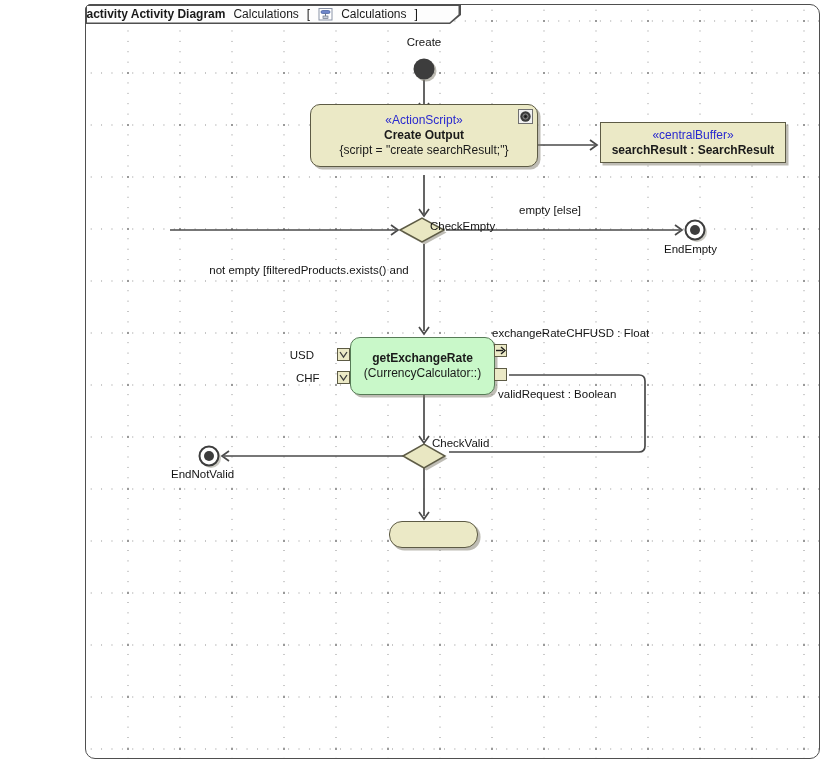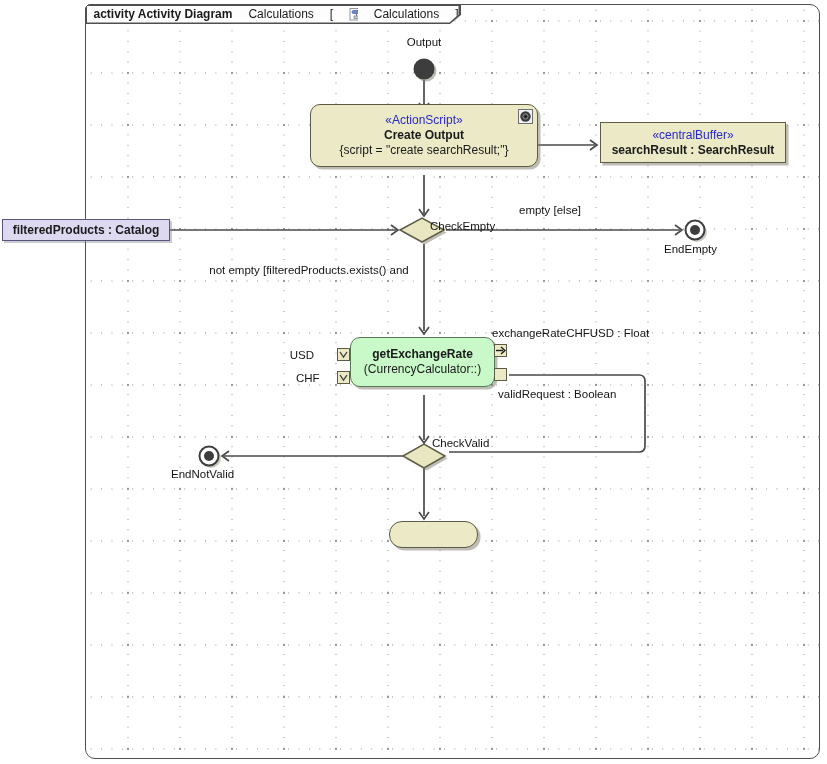--- a/index.html
+++ b/index.html
@@ -20,21 +20,21 @@
     background-position:16px 42px,0px 42px,16px 0px;
   }
   .tab-outer{
     position:absolute;left:85px;top:4px;width:376px;height:20px;background:#4f4f4f;
     clip-path:polygon(0 0,376px 0,376px 11px,365px 20px,0 20px);
     border-top-left-radius:6px;z-index:6;
   }
   .tab-inner{
     position:absolute;left:86.5px;top:5.5px;width:372px;height:17px;background:#fdfdfd;
     clip-path:polygon(0 0,372px 0,372px 9px,363px 17px,0 17px);
-    display:flex;align-items:center;gap:16px;padding-left:7px;box-sizing:border-box;
+    display:flex;align-items:center;gap:8px;box-sizing:border-box;
     font-size:12px;z-index:7;white-space:nowrap;
   }
   .tab-inner .kw{font-weight:bold;}
   
   .node{
     position:absolute;box-sizing:border-box;z-index:4;
     background:#ebe9c6;border:1.5px solid #5d5b45;
     box-shadow:2.5px 2.5px 0 rgba(125,122,105,.5);
     display:flex;flex-direction:column;align-items:center;justify-content:center;
     font-size:12px;line-height:15px;text-align:center;
@@ -123,21 +123,21 @@
 
     <circle cx="697" cy="232" r="10" fill="rgba(125,122,105,.4)"></circle>
     <circle cx="695" cy="230" r="9.5" fill="#ffffff" stroke="#3d3d3d" stroke-width="2"></circle>
     <circle cx="695" cy="230" r="5" fill="#3d3d3d"></circle>
 
     <circle cx="211" cy="458" r="10" fill="rgba(125,122,105,.4)"></circle>
     <circle cx="209" cy="456" r="9.5" fill="#ffffff" stroke="#3d3d3d" stroke-width="2"></circle>
     <circle cx="209" cy="456" r="5" fill="#3d3d3d"></circle>
   </svg>
 
-  <div class="lbl ctr" style="left:403px;top:36px;width:42px;">Output</div>
+  <div class="lbl ctr" style="left:403px;top:36px;width:42px;">Create</div>
   <div class="lbl" style="left:430px;top:204px;margin-top:16px;">CheckEmpty</div>
   <div class="lbl" style="left:519px;top:204px;">empty [else]</div>
   <div class="lbl" style="left:664px;top:243px;">EndEmpty</div>
   <div class="lbl ctr" style="left:192px;top:264px;width:234px;">not empty [filteredProducts.exists() and</div>
   <div class="lbl" style="left:432px;top:437px;">CheckValid</div>
   <div class="lbl" style="left:171px;top:468px;">EndNotValid</div>
 
   <div class="node action" style="left:310px;top:104px;width:228px;height:63px;">
     <div class="stereo">«ActionScript»</div>
     <div class="bname">Create Output</div>
@@ -148,25 +148,22 @@
       <circle cx="7.5" cy="7.5" r="2.6" fill="none" stroke="#8f8f8f" stroke-width="1"></circle>
       <circle cx="7.5" cy="7.5" r="1" fill="#101010"></circle>
     </svg>
   </div>
 
   <div class="node" style="left:600px;top:122px;width:186px;height:41px;">
     <div class="stereo">«centralBuffer»</div>
     <div class="bname">searchResult : SearchResult</div>
   </div>
 
-  <div class="node objnode" style="left:2px;top:219px;width:168px;">
-    <div>filteredProducts : Catalog</div>
-  </div>
 
-  <div class="node action green" style="left:350px;top:337px;width:145px;height:50px;">
+  <div class="node action green" style="left:350px;top:337px;width:145px;height:58px;">
     <div class="bname">getExchangeRate</div>
     <div>(CurrencyCalculator::)</div>
   </div>
 
   <div class="pin" style="left:337px;top:348px;">
     <svg width="11" height="11">
         <polyline points="2,3 5.5,8 9,3" fill="none" stroke="#3c3c3c" stroke-width="1.3"></polyline>
       </svg>
   </div>
   <div class="pin" style="left:337px;top:371px;">

